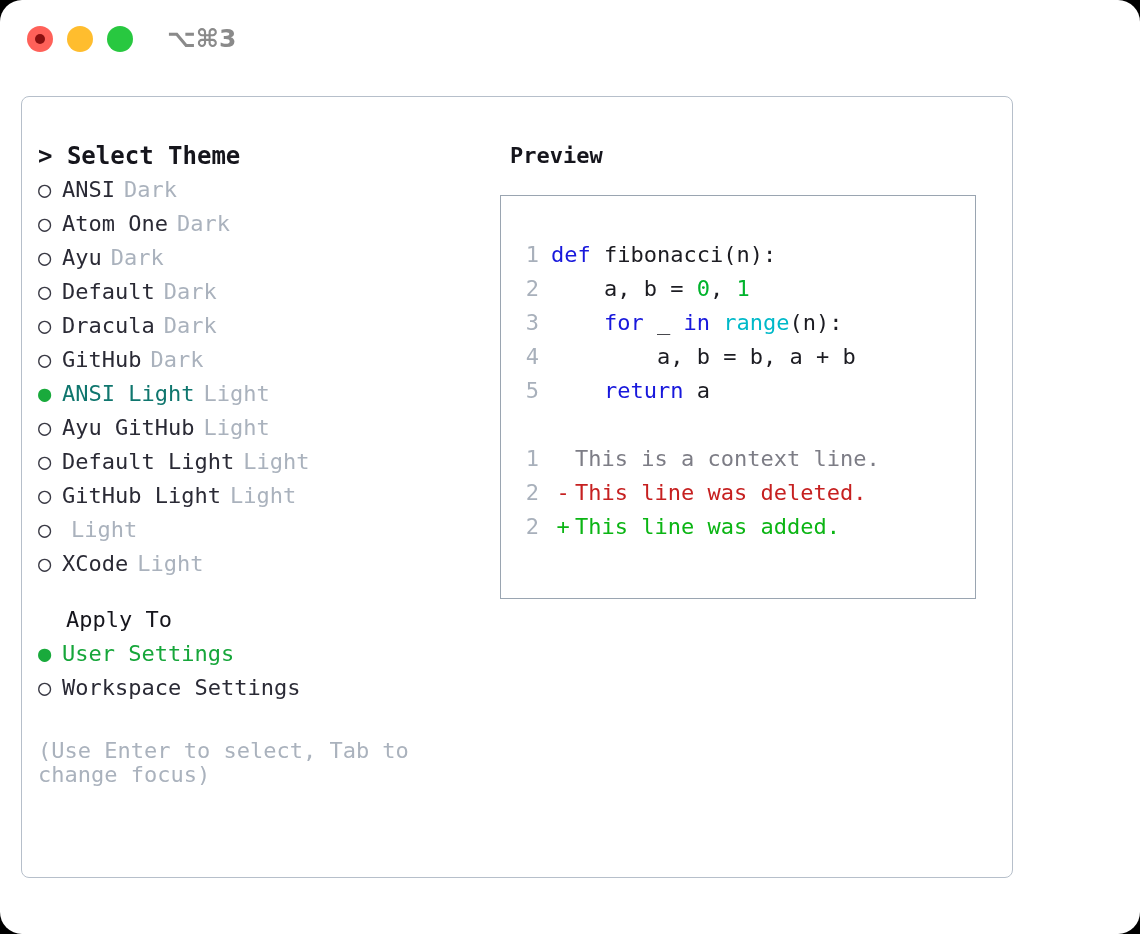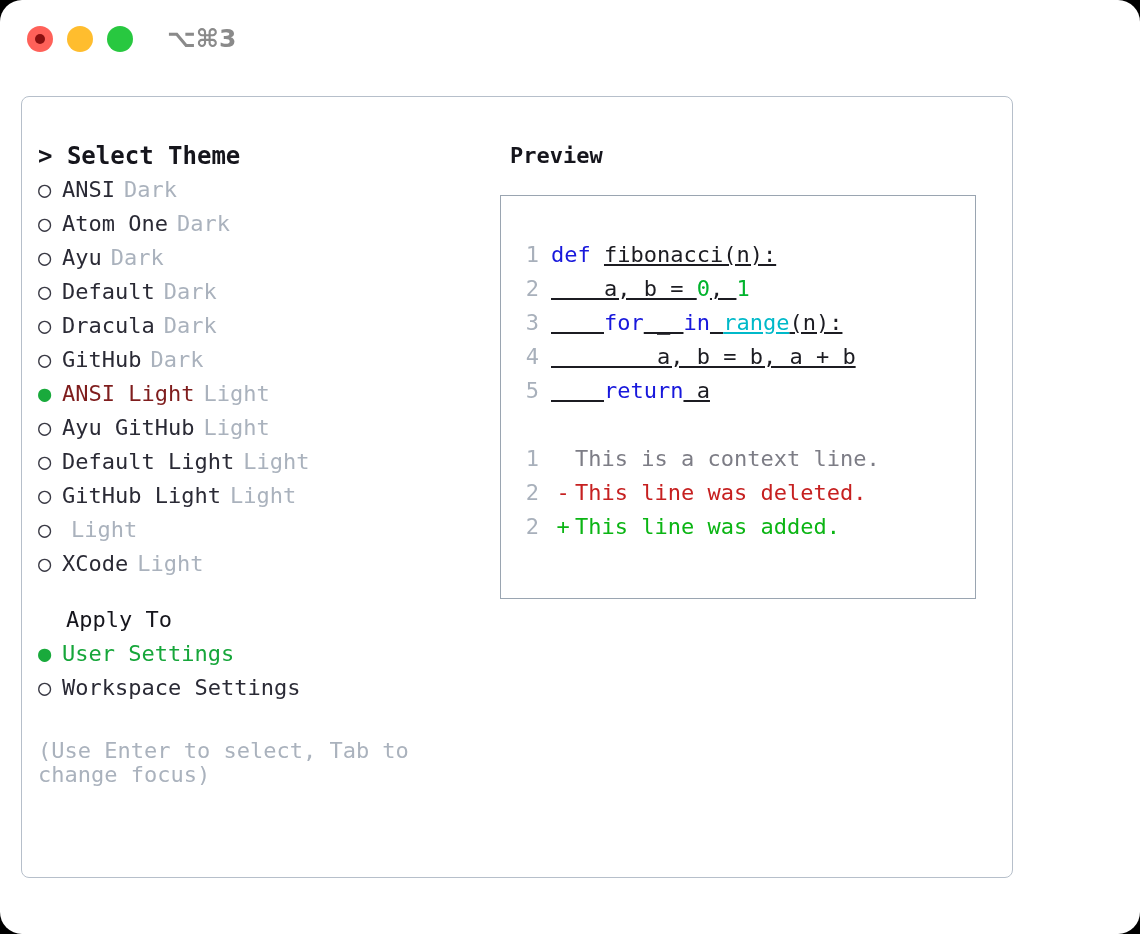--- a/index.html
+++ b/index.html
@@ -102,21 +102,21 @@
     display: inline-block;
     width: 24px;
     flex: 0 0 24px;
     text-align: left;
     font-size: 22px;
     line-height: 34px;
   }
   .marker.unsel { color: #3b3b46; }
   .marker.sel   { color: #19aa3c; }
   .theme-name   { color: #2a2a35; }
-  .theme-name.selected { color: #7f1d1d; }
+  .theme-name.selected { color: #0f766e; }
   .theme-kind {
     color: #aab2bd;
     margin-left: 9px;
   }
 
   
   #apply-block {
     margin-top: 22px;
   }
   #apply-header {
@@ -194,23 +194,23 @@
     color: #a8b0bb;
     margin-right: 12px;
   }
   .diff-sign {
     display: inline-block;
     width: 24px;
     flex: 0 0 24px;
     text-align: center;
   }
   .tok-kw   { color: #1818dc; }
-  .tok-fn   { color: #00b9c9; text-decoration: underline; }
+  .tok-fn   { color: #00b9c9; }
   .tok-num  { color: #00b32c; }
-  .tok-plain{ color: #1c1c22; text-decoration: underline; }
+  .tok-plain{ color: #1c1c22; }
   .diff-ctx { color: #7d7d86; text-align: center; }
   .diff-del { color: #c62020; }
   .diff-add { color: #0bb514; }
   #diff-area {
     position: absolute;
     left: 14px;
     top: 246px;
     font-size: 22px;
     line-height: 34px;
   }

